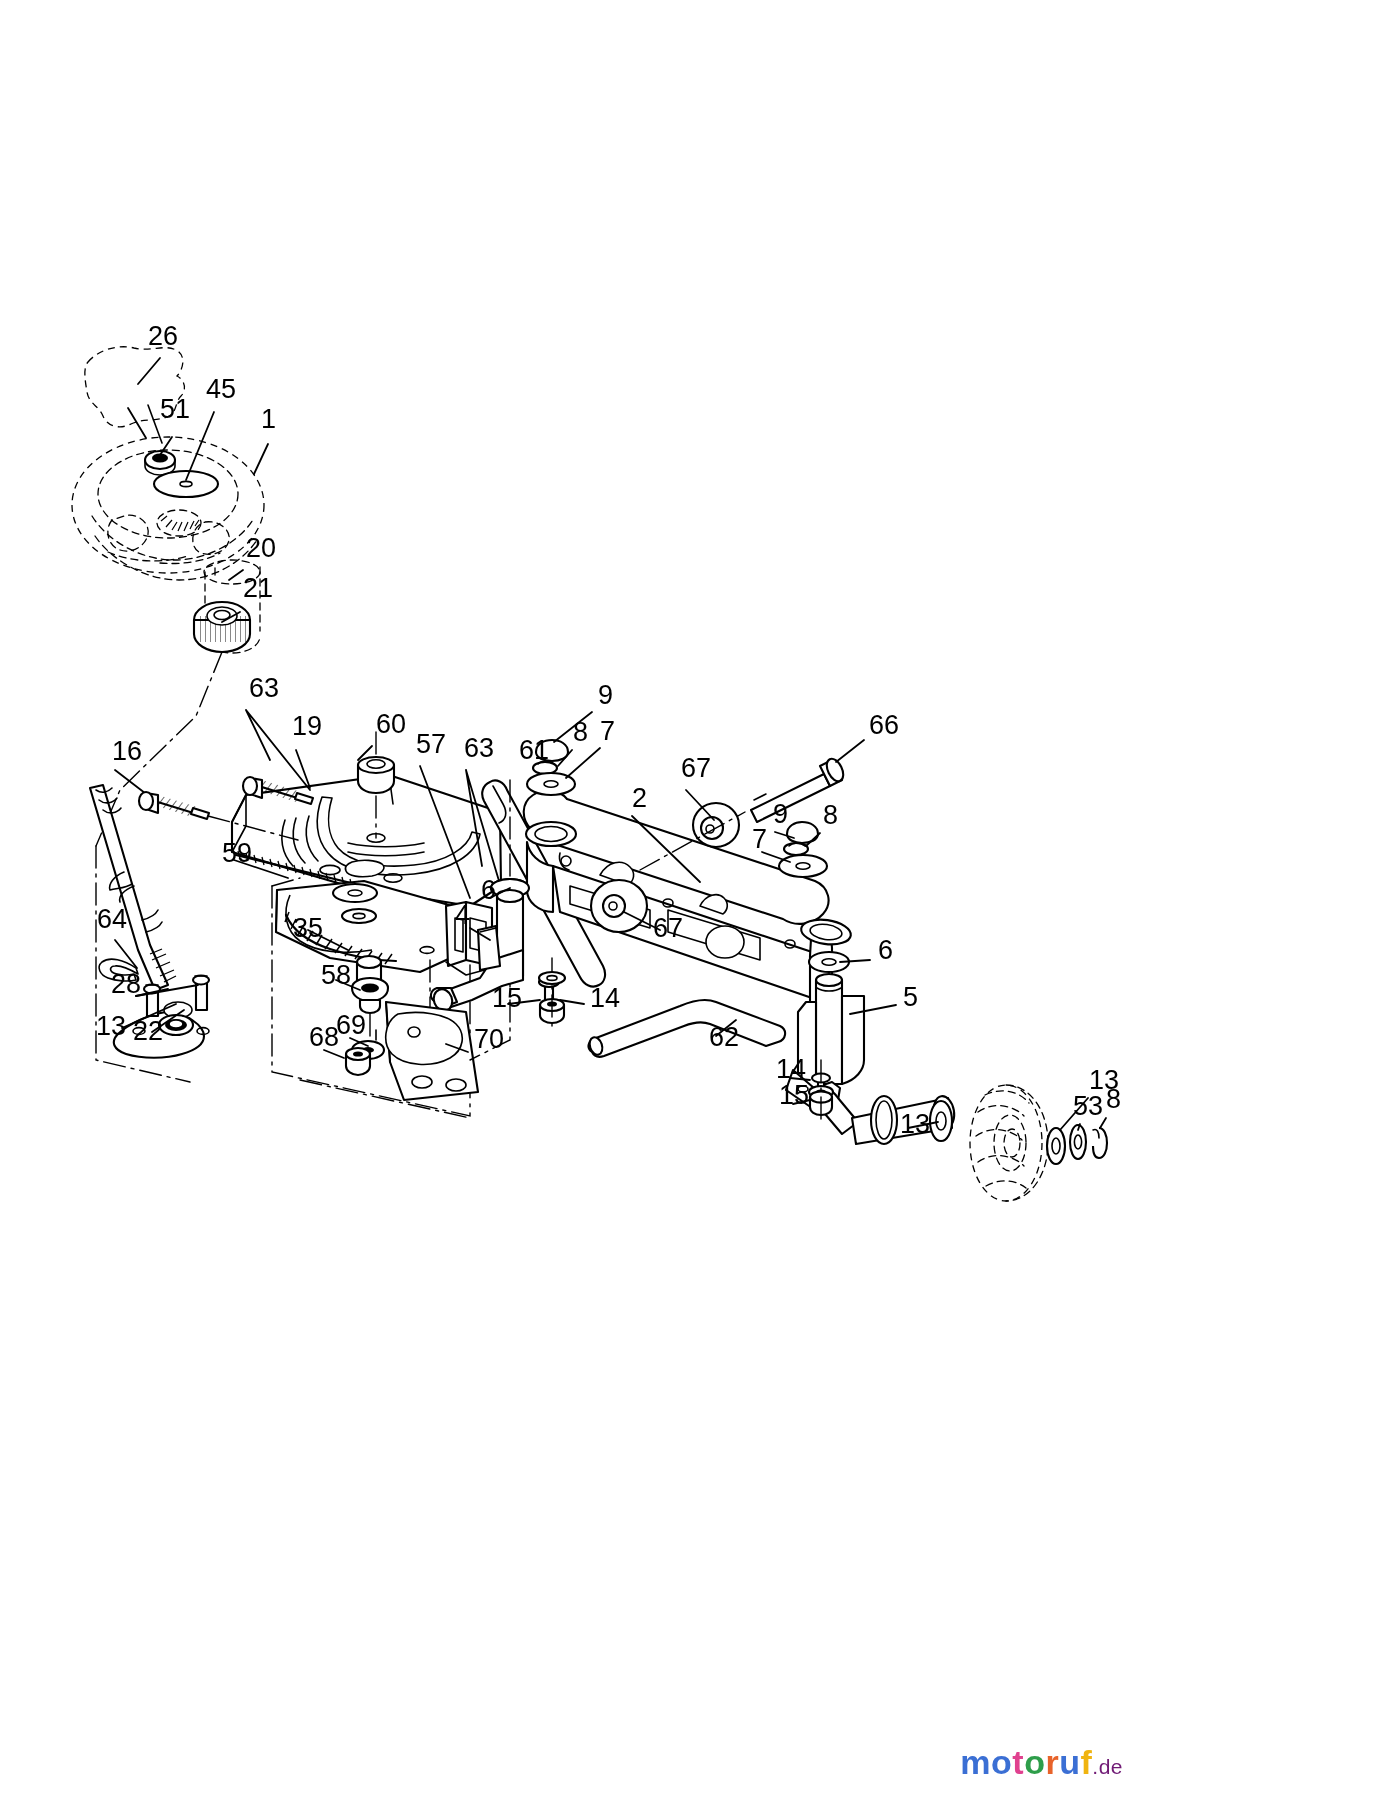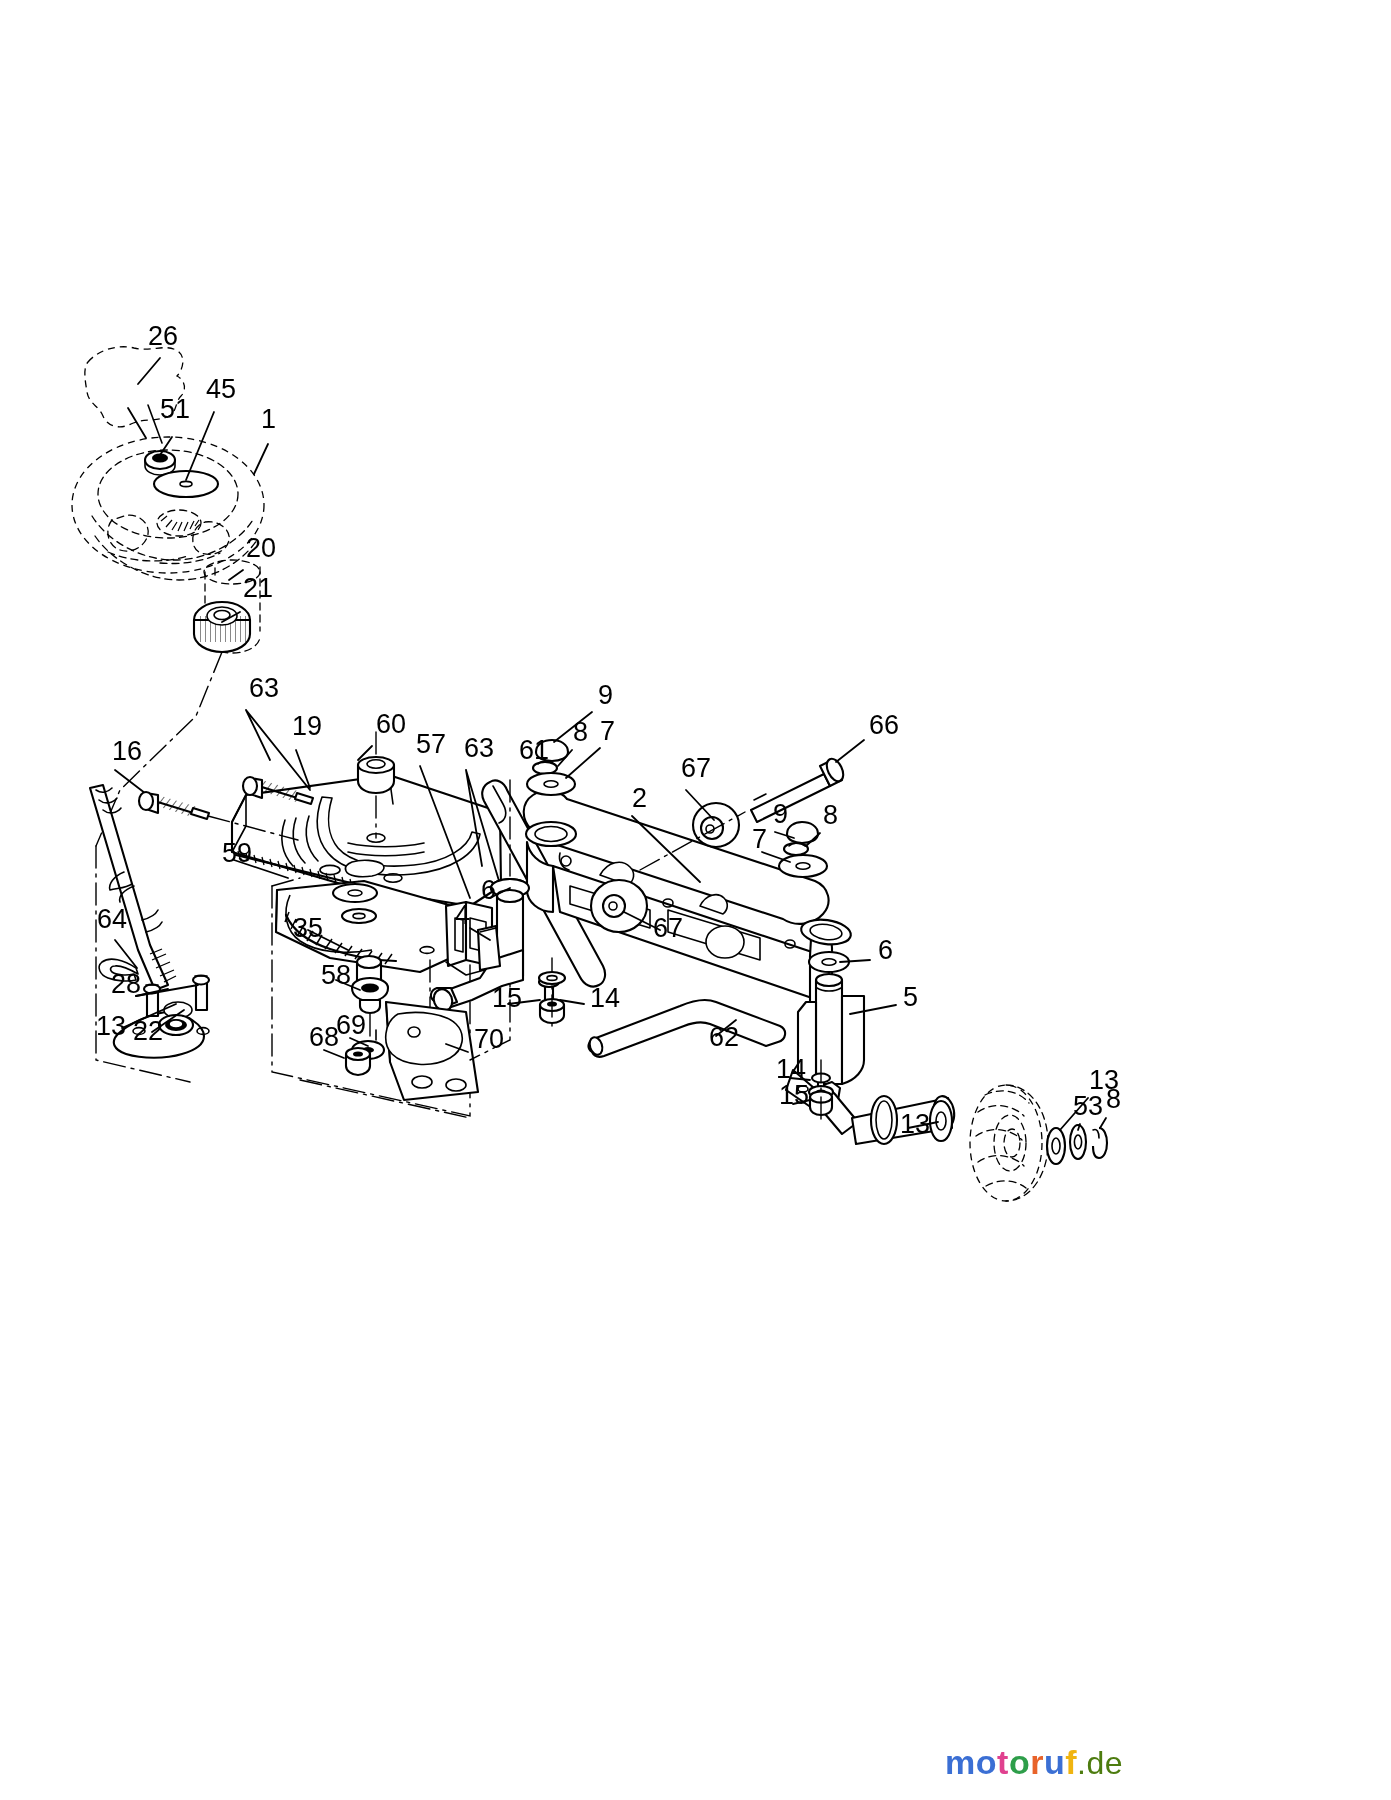--- a/index.html
+++ b/index.html
@@ -4,21 +4,21 @@
 <style>
   html,body{margin:0;padding:0;background:#ffffff;}
   body{width:1391px;height:1800px;position:relative;overflow:hidden;
        font-family:"Liberation Sans", sans-serif;color:#000;}
   #sheet{position:absolute;left:0;top:0;width:1145px;height:1800px;background:#fff;}
   svg.diagram{position:absolute;left:0;top:0;width:1391px;height:1800px;}
   .lbl{font-family:"Liberation Sans", sans-serif;font-size:27px;fill:#000;}
   .wm{position:absolute;right:22px;bottom:18px;font-family:"Liberation Sans", sans-serif;
       font-size:34px;font-weight:600;letter-spacing:.5px;}
   .wm span{display:inline-block;}
-  .wm .de{color:#4d7c0f;font-weight:400;font-size:32px;}
+  .wm .de{color:#701a75;font-weight:400;font-size:21px;}
 </style>
 </head>
 <body>
 
 <div id="sheet">
 
 <svg class="diagram" viewBox="0 0 1391 1800">
   <defs>
     <style>
       .ln{fill:none;stroke:#000;stroke-width:1.6;stroke-linecap:round;stroke-linejoin:round;}

